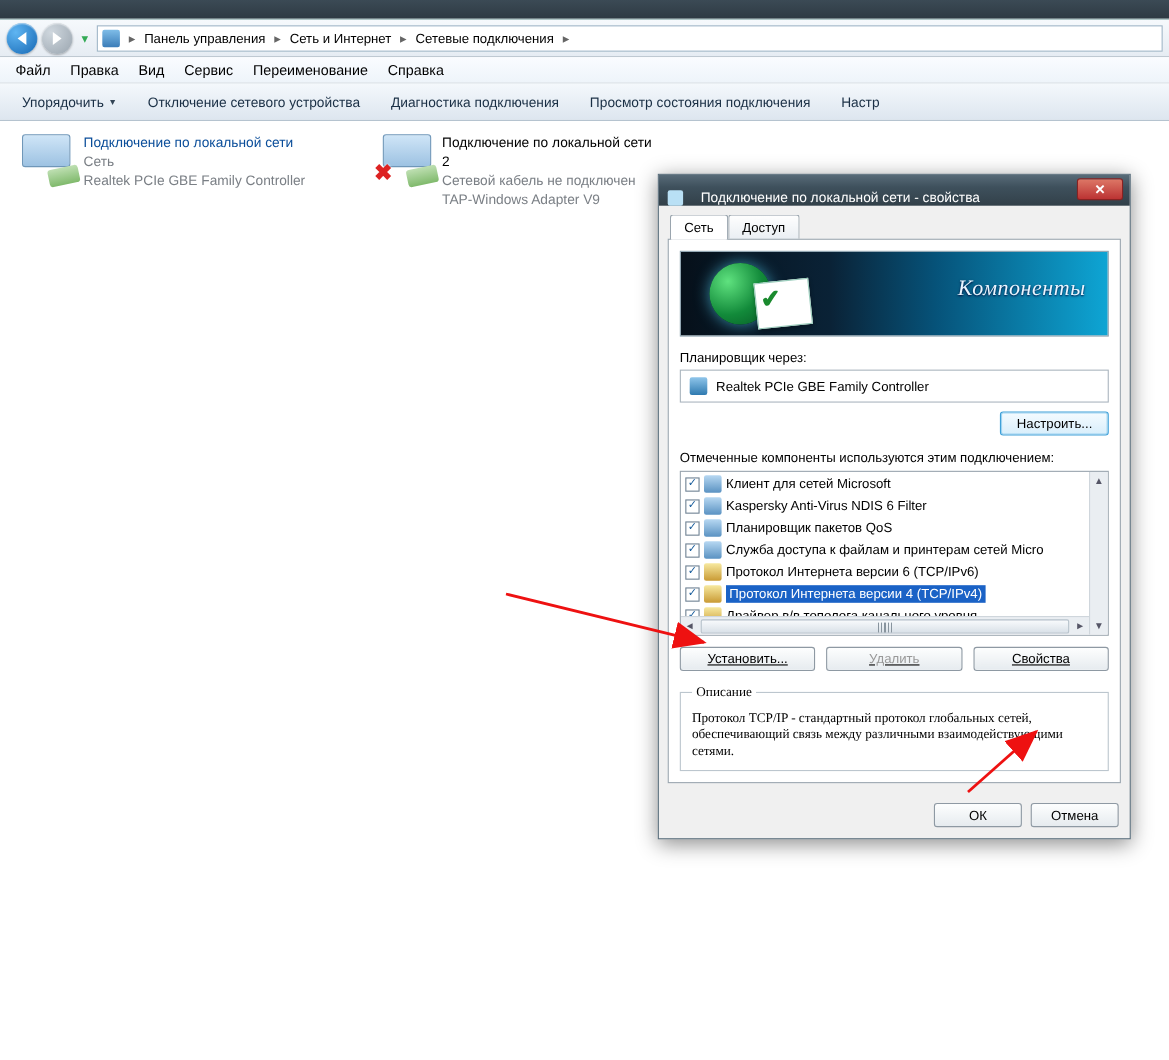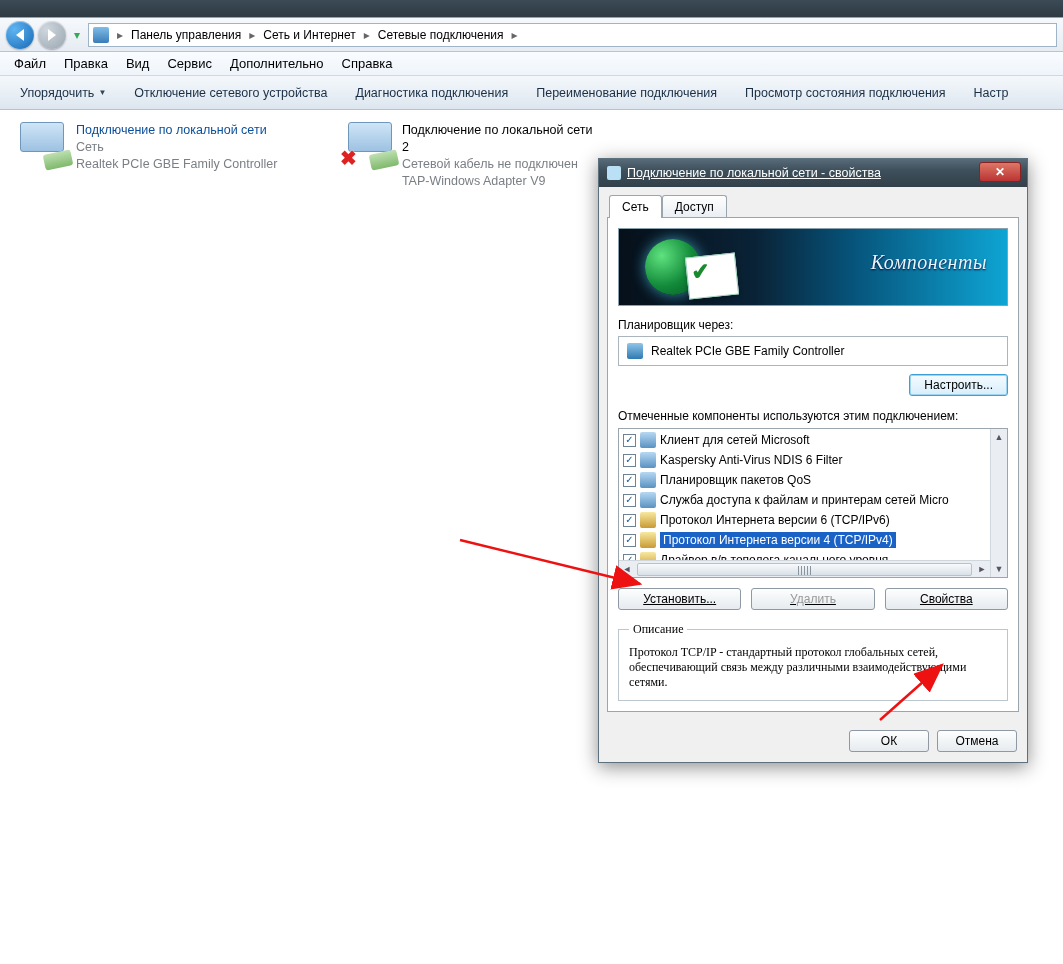--- a/index.html
+++ b/index.html
@@ -122,26 +122,25 @@
     top:48px; left:598px;
     width:430px;
     background:#f0f0f0;
     border:1px solid #5c707e;
     box-shadow:0 4px 18px rgba(0,0,0,.45);
   }
   .dlg-title {
     height:28px;
     background: linear-gradient(#586b78,#3e505c 40%,#324049);
     color:#fff;
-    display:flex;align-items:center;
+    display:flex;align-items:flex-end;
     padding:0 8px;
     font-size:12.5px;
-    gap:6px;
-    position:relative;
-    text-decoration:underline;
+    gap:16px;
+    position:relative;
   }
   .dlg-title .ticon { width:14px;height:14px;background:#b9e0f5;border-radius:2px;display:inline-block; }
   .dlg-close {
     position:absolute; right:6px; top:3px;
     width:42px;height:20px;
     background:linear-gradient(#d76,#b33);
     border:1px solid #822;border-radius:3px;
     color:#fff;display:flex;align-items:center;justify-content:center;
     font-weight:bold;font-size:12px;
   }
@@ -272,32 +271,31 @@
     <span class="crumb">Сетевые подключения</span>
     <span class="sep">▸</span>
   </div>
 </div>
 
 <div class="menu-bar">
   <span>Файл</span>
   <span>Правка</span>
   <span>Вид</span>
   <span>Сервис</span>
-  <span>Дополнительно</span>
+  <span>Переименование</span>
   <span>Справка</span>
 </div>
 
 <div class="toolbar">
   <div class="tb-item">
       <span>Упорядочить</span>
       <span class="dd">▼</span>
     </div>
   <div class="tb-item">Отключение сетевого устройства</div>
   <div class="tb-item">Диагностика подключения</div>
-  <div class="tb-item">Переименование подключения</div>
   <div class="tb-item">Просмотр состояния подключения</div>
   <div class="tb-item">Настр</div>
 </div>
 
 <div class="content">
 
   <div class="conn-item conn1">
     <div class="conn-icon">
       <div class="mon"></div>
         <div class="cab"></div>

